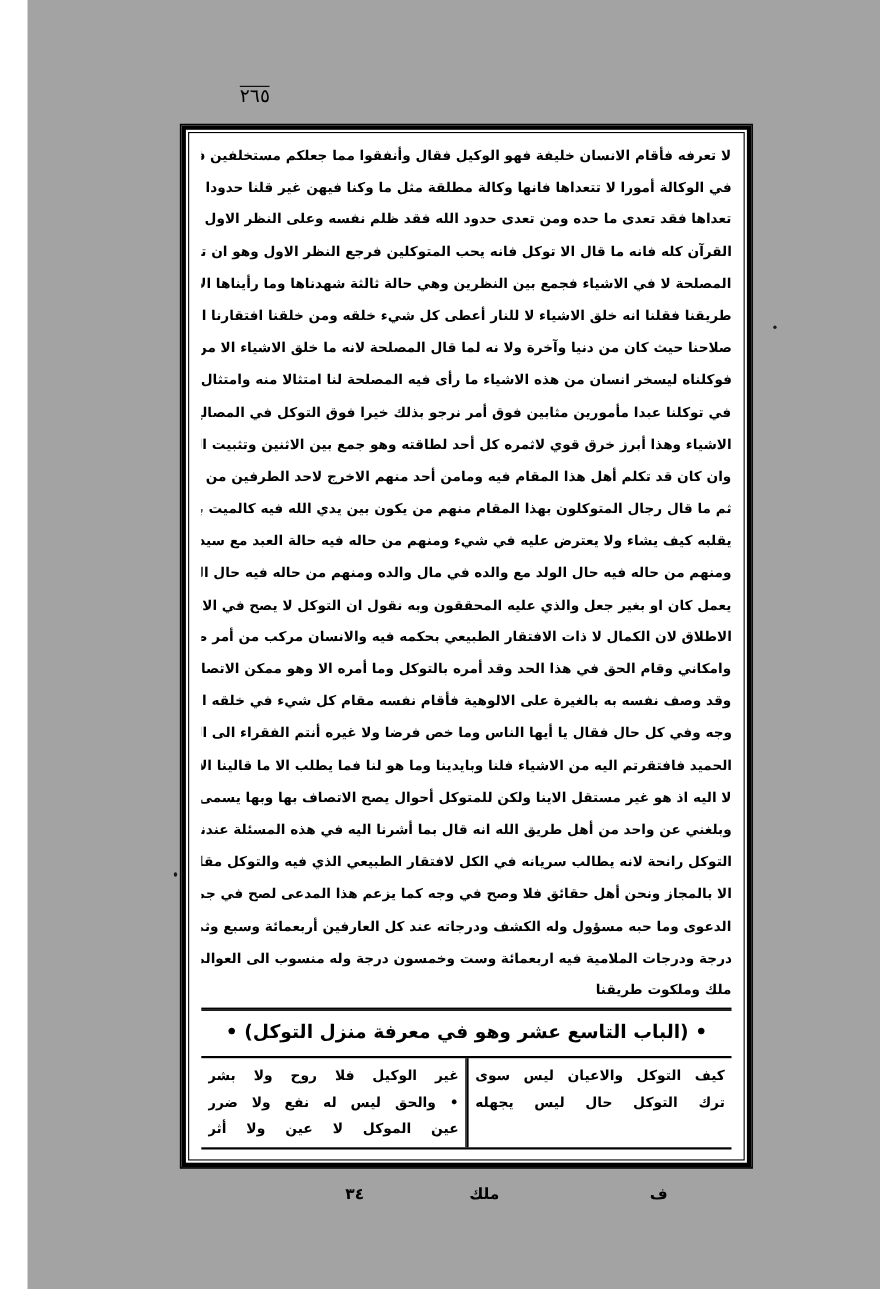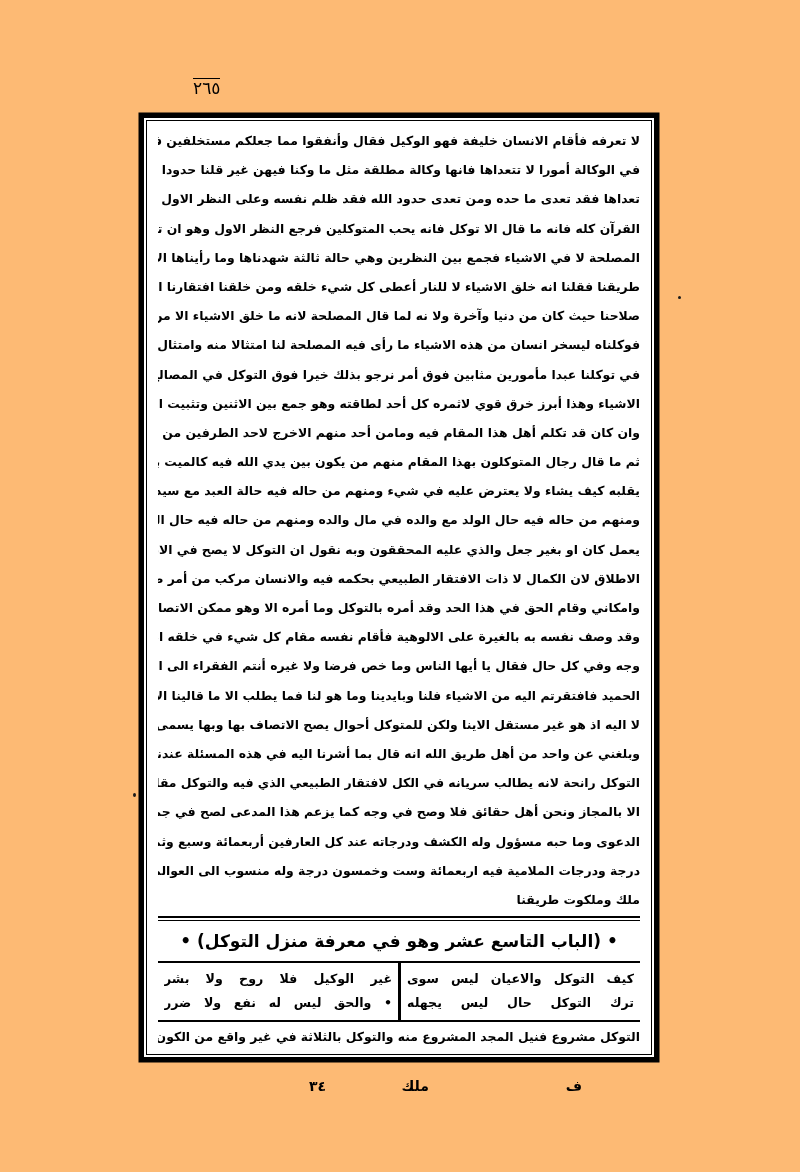--- a/index.html
+++ b/index.html
@@ -13,21 +13,22 @@
     position: relative;
     overflow: hidden;
     font-family: "DejaVu Sans", sans-serif;
     color: #000000;
   }
 
   
   #page-sheet {
     position: absolute;
     inset: 0;
-    background: #fdba74;
+    background: #a3a3a3;
+    margin-left: 25px;
   }
 
   
   #folio-number {
     position: absolute;
     top: 78px;
     left: 193px;
     font-size: 17px;
     font-family: "DejaVu Sans", sans-serif;
     letter-spacing: 0px;
@@ -177,21 +178,21 @@
     direction: rtl;
   }
   .footer-item {
     font-size: 14px;
     font-weight: 700;
     line-height: 1;
     white-space: nowrap;
   }
   #footer-quire   { position: absolute; right: 76px; }
   #footer-catch   { position: absolute; right: 229px; }
-  #footer-sig     { position: absolute; right: 332px; }
+  #footer-sig     { position: absolute; right: 352px; }
 
   
   .ink-speck {
     position: absolute;
     background: #1a1a1a;
     border-radius: 50%;
   }
 </style>
 </head>
 <body>
@@ -294,20 +295,21 @@
       <div id="chapter-heading">• (الباب التاسع عشر وهو في معرفة منزل التوكل) •</div>
 
       <div id="verse-table">
         <div class="verse-cell right-cell">
           <div class="verse-line">كيف التوكل والاعيان ليس سوى</div>
           <div class="verse-line">ترك التوكل حال ليس يجهله</div>
         </div>
         <div class="verse-cell left-cell">
           <div class="verse-line">غير الوكيل فلا روح ولا بشر</div>
           <div class="verse-line">• والحق ليس له نفع ولا ضرر</div>
+          <div class="verse-line">عين الموكل لا عين ولا أثر</div>
         </div>
       </div>
 
       <div id="closing-line">التوكل مشروع فنيل المجد المشروع منه والتوكل بالثلاثة في غير واقع من الكون في حال</div>
 
     </div>
   </div>
 
   <div id="footer-row">
     <div class="footer-item" id="footer-sig">٣٤</div>

